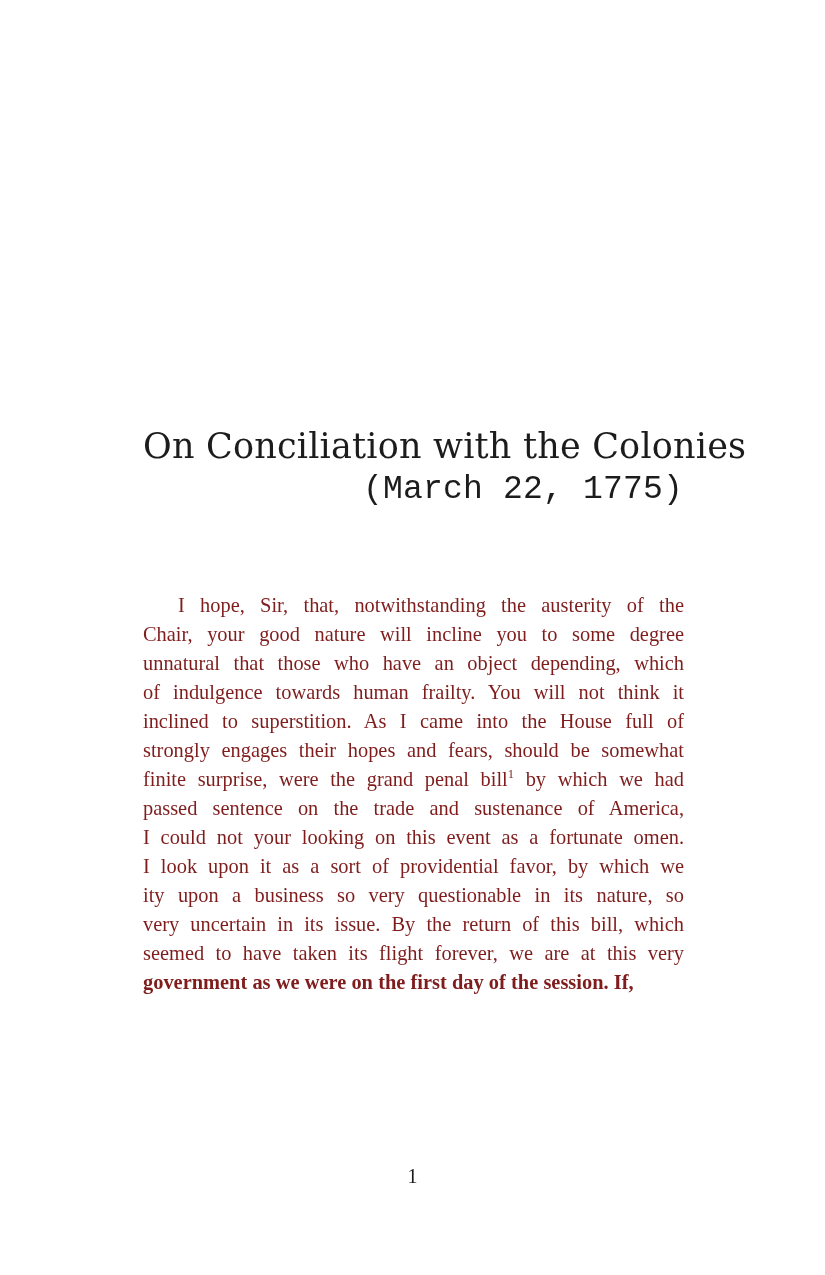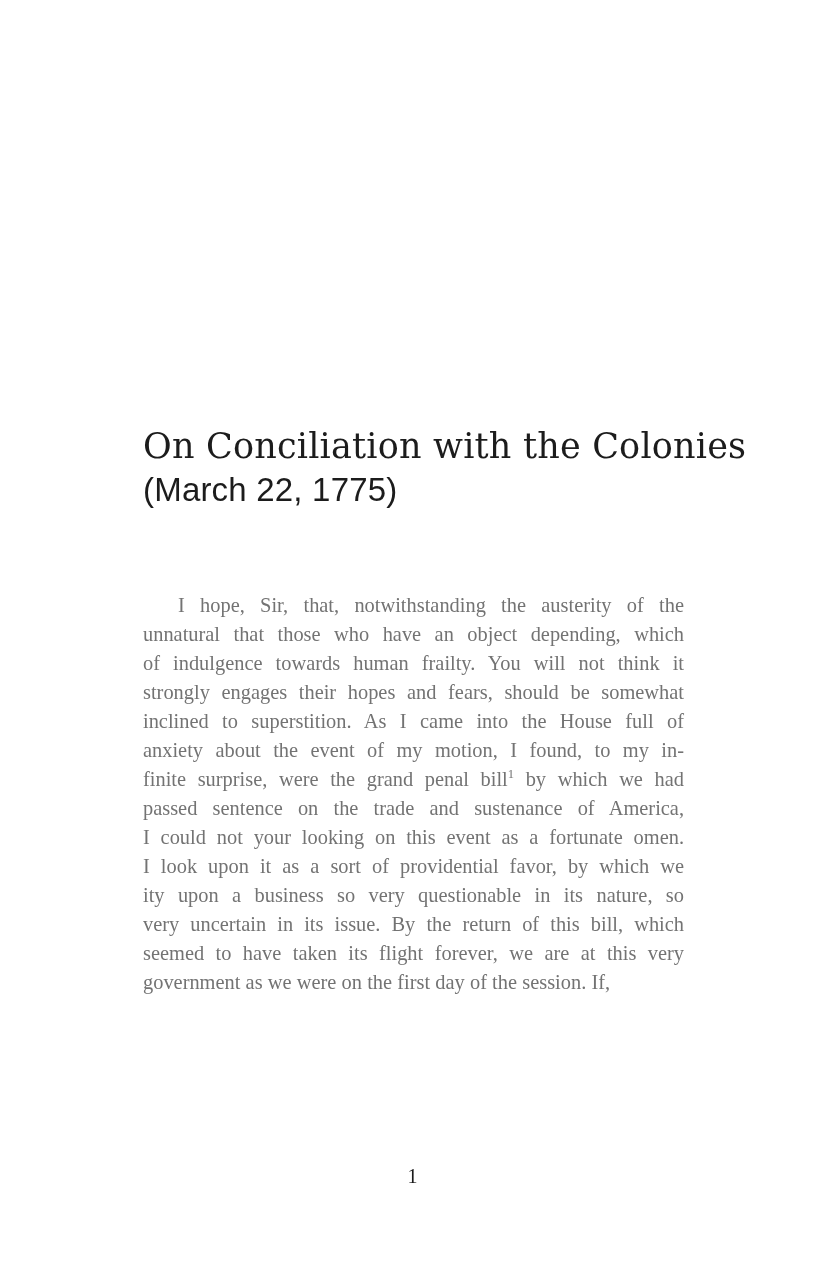--- a/index.html
+++ b/index.html
@@ -16,34 +16,34 @@
     font-family: "Liberation Serif", "DejaVu Serif", serif;
     color: #1a1a1a;
   }
 
   
   .title-block {
     position: absolute;
     left: 143px;
     top: 424px;
     width: 540px;
-    text-align: left;
+    text-align: right;
   }
   .doc-title {
     font-family: "DejaVu Serif", "Liberation Serif", serif;
     font-weight: 400;
     font-size: 35px;
     line-height: 44px;
     letter-spacing: 0.2px;
     color: #1c1c1c;
     margin: 0;
     white-space: nowrap;
   }
   .doc-subtitle {
-    font-family: Liberation Sans, sans-serif;
+    font-family: Liberation Mono, monospace;
     font-weight: 400;
     font-size: 33px;
     line-height: 43px;
     letter-spacing: 0.2px;
     color: #1c1c1c;
     margin: 0;
     white-space: nowrap;
   }
 
   
@@ -53,40 +53,40 @@
     top: 591px;
     width: 541px;
   }
   .body-para {
     margin: 0;
     font-size: 20.4px;
     line-height: 29px;
     text-align: justify;
     text-align-last: justify;
     text-indent: 35px;
-    color: #737373;
+    color: #7f1d1d;
     hyphens: manual;
     word-spacing: 0.1px;
   }
   .body-para .fn-ref {
     font-size: 0.62em;
     vertical-align: super;
     line-height: 0;
   }
 
   
   .line {
     display: block;
     text-align: justify;
     text-align-last: justify;
     text-indent: 0;
     white-space: pre-wrap;
   }
   .line.first { text-indent: 35px; }
-  .line.last  { text-align-last: left; }
+  .line.last  { text-align-last: left; font-weight: bold; }
 
   
   .folio {
     position: absolute;
     left: 0;
     top: 1163px;
     width: 825px;
     text-align: center;
     font-size: 20px;
     line-height: 26px;
@@ -99,25 +99,25 @@
 <div class="page">
 
   <div class="title-block">
     <h1 class="doc-title">On Conciliation with the Colonies</h1>
     <h2 class="doc-subtitle">(March 22, 1775)</h2>
   </div>
 
   <div class="body-block">
     <p class="body-para">
       <span class="line first">I hope, Sir, that, notwithstanding the austerity of the</span>
+      <span class="line">Chair, your good nature will incline you to some degree</span>
       <span class="line">unnatural that those who have an object depending, which</span>
       <span class="line">of indulgence towards human frailty. You will not think it</span>
+      <span class="line">inclined to superstition. As I came into the House full of</span>
       <span class="line">strongly engages their hopes and fears, should be somewhat</span>
-      <span class="line">inclined to superstition. As I came into the House full of</span>
-      <span class="line">anxiety about the event of my motion, I found, to my in-</span>
       <span class="line"><span>finite surprise, were the grand penal bill</span><sup class="fn-ref">1</sup><span> by which we had</span></span>
       <span class="line">passed sentence on the trade and sustenance of America,</span>
       <span class="line">I could not your looking on this event as a fortunate omen.</span>
       <span class="line">I look upon it as a sort of providential favor, by which we</span>
       <span class="line">ity upon a business so very questionable in its nature, so</span>
       <span class="line">very uncertain in its issue. By the return of this bill, which</span>
       <span class="line">seemed to have taken its flight forever, we are at this very</span>
       <span class="line last">government as we were on the first day of the session. If,</span>
     </p>
   </div>

